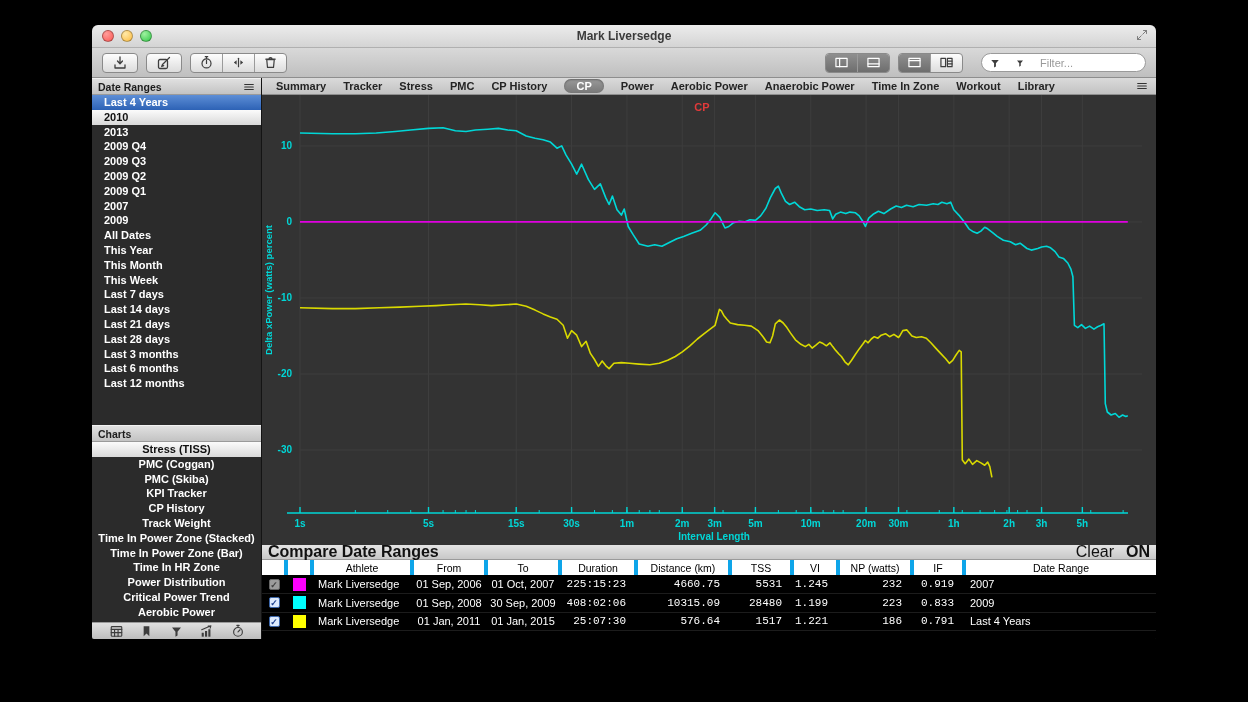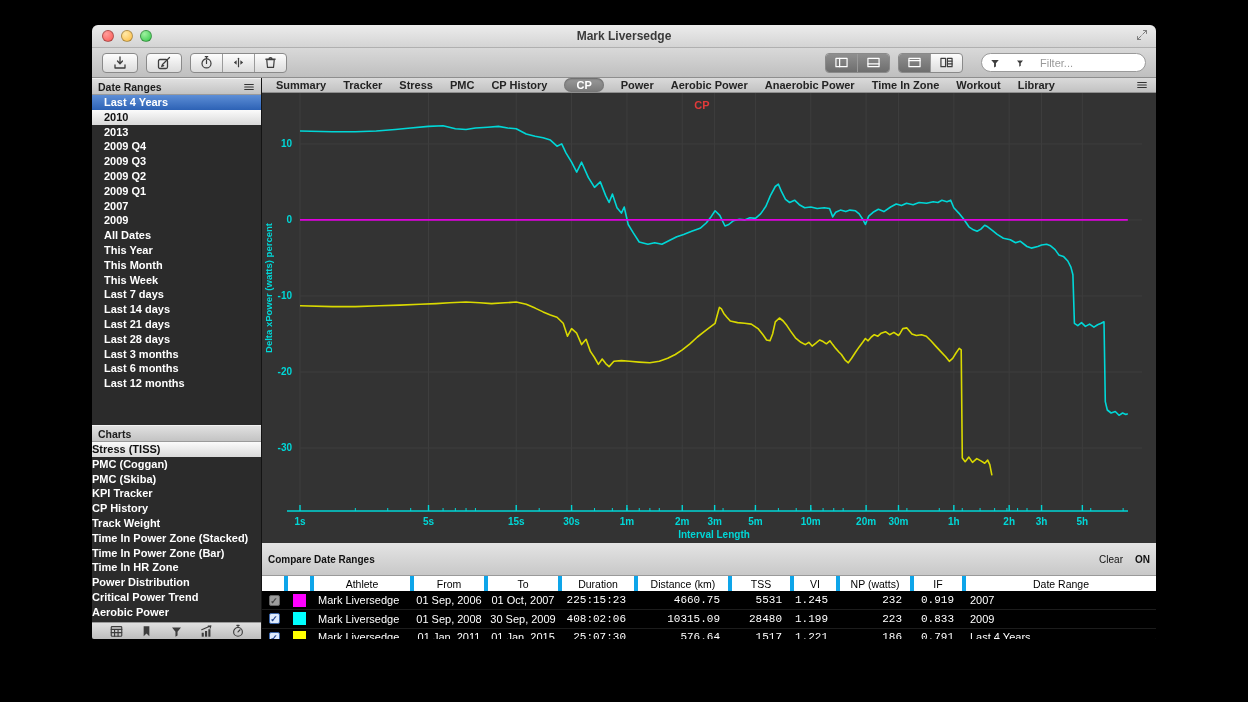--- a/index.html
+++ b/index.html
@@ -44,41 +44,41 @@
   
   .content { display:flex; height:561px; }
   .sidebar { width:170px; background:#2b2b2b; display:flex; flex-direction:column; border-right:1px solid #141414; }
   .side-header { height:17px; background:linear-gradient(#e0e0e0,#c3c3c3); border-bottom:1px solid #9a9a9a;
                  border-top:1px solid #f2f2f2; font-size:10.5px; font-weight:bold; color:#1c1c1c;
                  display:flex; align-items:center; padding:0 6px; justify-content:space-between; }
   .date-list { height:330px; overflow:hidden; }
   .charts-list { flex:1; overflow:hidden; }
   .side-item { height:14.8px; line-height:14.8px; font-size:11px; font-weight:bold; color:#fff;
                padding-left:12px; white-space:nowrap; }
-  .charts-list .side-item { padding-left:0; }
+  .charts-list .side-item { padding-left:0;text-align:center; }
   .side-item.selected { background:linear-gradient(#5d8ed6,#2d62b5); }
   .side-item.highlight { background:linear-gradient(#fbfbfb,#d9d9d9); color:#111; }
   .side-footer { height:17px; background:linear-gradient(#e0e0e0,#bdbdbd); border-top:1px solid #9a9a9a;
                  display:flex; align-items:center; justify-content:space-evenly; }
 
   .main { flex:1; display:flex; flex-direction:column; background:#000; }
   .tabbar { height:17px; background:linear-gradient(#dadada,#c2c2c2); border-bottom:1px solid #8e8e8e;
             display:flex; align-items:center; gap:17px; padding:0 14px; position:relative; }
   .main-tab { font-size:11px; font-weight:bold; color:#242424; white-space:nowrap; }
   .main-tab.sel { background:linear-gradient(#9a9a9a,#787878); color:#fff; border-radius:9px; padding:1px 12px;
                   box-shadow:inset 0 1px 2px rgba(0,0,0,.35); }
   .tab-menu { position:absolute; right:8px; color:#333; }
 
   .chart-wrap { height:450px; background:#333; }
 
   
   .compare { flex:1; background:#000; display:flex; flex-direction:column; }
-  .cmp-head { height:33px; background:linear-gradient(#e4e4e4,#c8c8c8); border-bottom:1px solid #9a9a9a;
+  .cmp-head { height:15px; background:linear-gradient(#e4e4e4,#c8c8c8); border-bottom:1px solid #9a9a9a;
               display:flex; align-items:center; justify-content:space-between; padding:0 6px;
-              font-size:10px; color:#111; }
+              font-size:16px; color:#111; }
   .cmp-head .t { font-weight:bold; }
   .cmp-head .r { display:flex; gap:12px; align-items:center;margin-left:36px; }
   .cmp-head .on { font-weight:bold; }
   table.cmp { width:100%; border-collapse:collapse; table-layout:fixed; }
   table.cmp th { background:#fff; color:#000; font-size:10.5px; font-weight:normal; height:15px;
                  border-left:4px solid #0ea5e9; overflow:hidden; white-space:nowrap; }
   table.cmp th:first-child { border-left:none; }
   table.cmp td { color:#fff; font-size:11px; height:18.5px; white-space:nowrap; overflow:hidden;
                  border-bottom:1px solid #1c1c1c; }
   td.num { text-align:right; padding-right:10px;font-family:Liberation Mono, monospace; }

